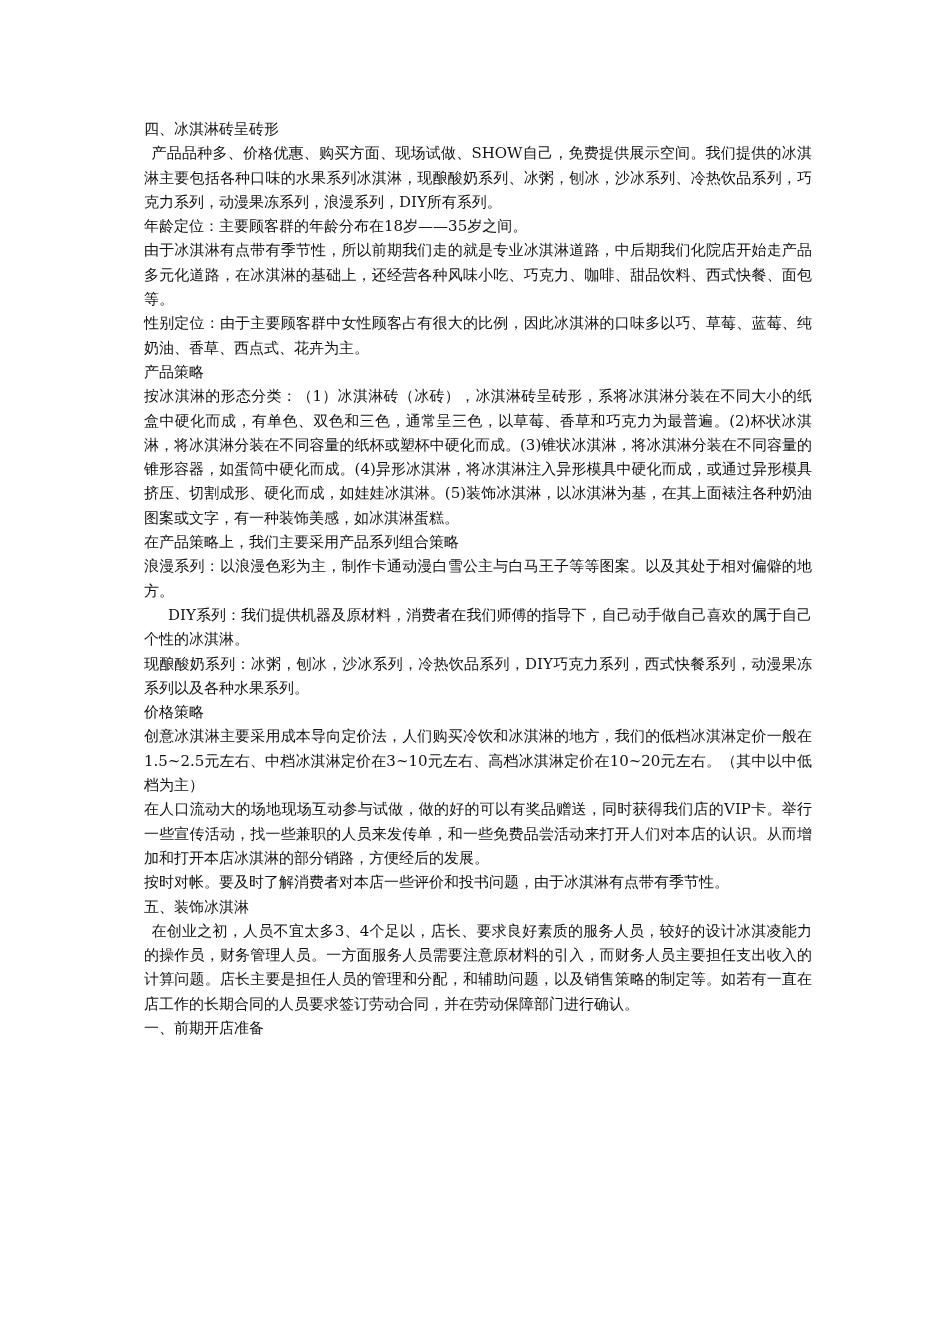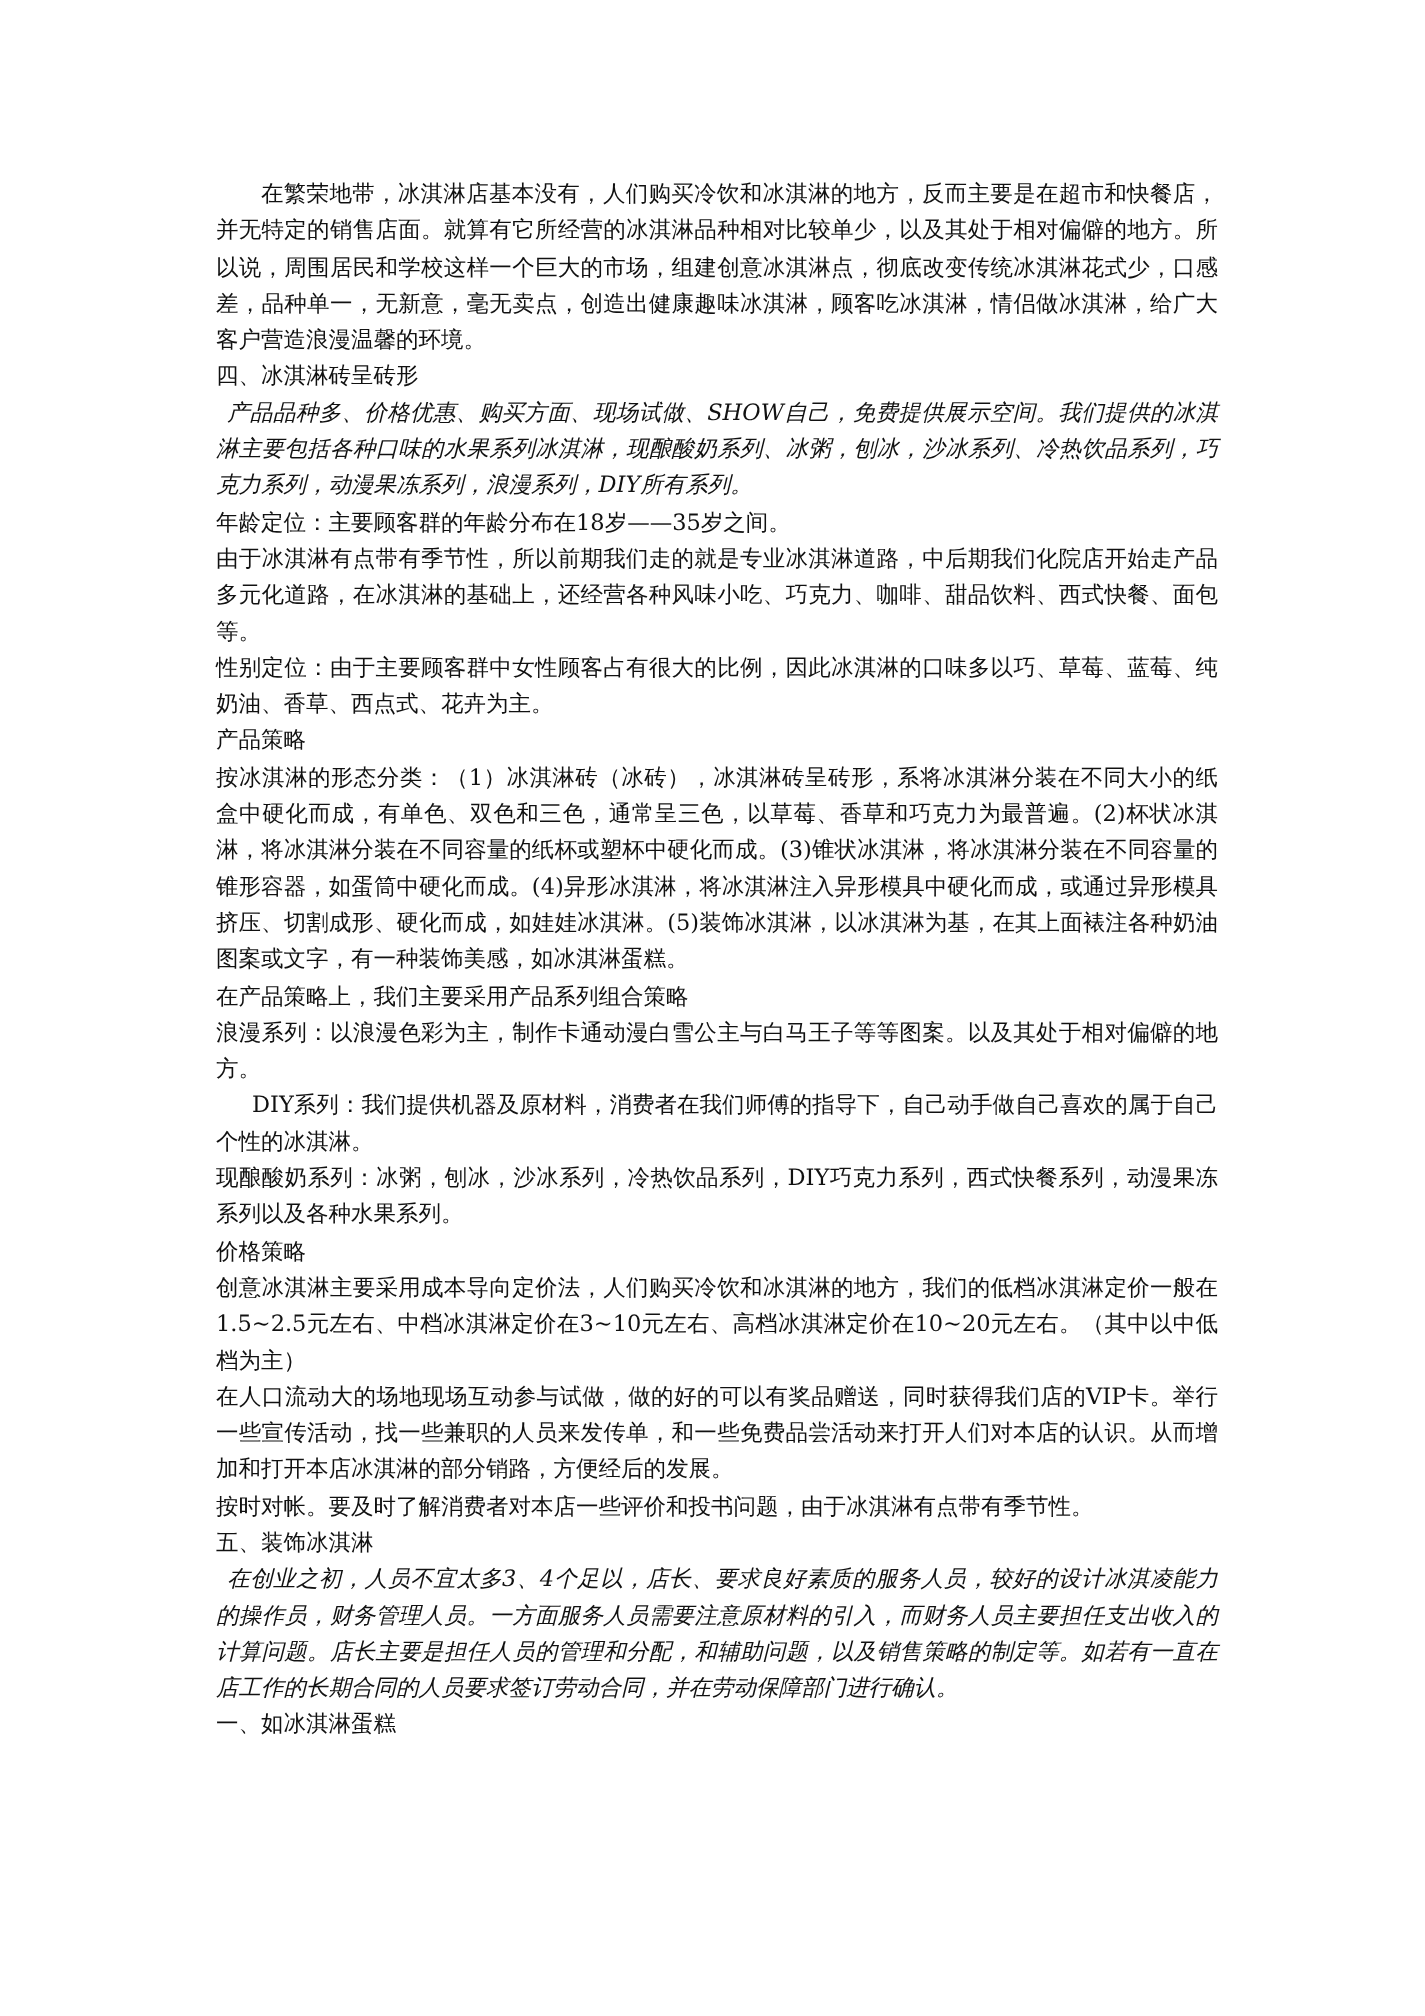--- a/index.html
+++ b/index.html
@@ -23,39 +23,38 @@
       line-height: 24.3px;
       color: #111111;
       text-align: justify;
     }
     .page p {
       margin: 0;
       padding: 0;
     }
     .indent2 { text-indent: 2em; }
     .indent1 { text-indent: 1.6em; }
-    .indent-half { text-indent: 0.5em; font-style: italic; }
+    .indent-half { text-indent: 0.5em; }
     .heading { margin: 0; }
   </style>
 </head>
 <body>
 
 <div class="page">
-  <p class="indent2">在繁荣地带，冰淇淋店基本没有，人们购买冷饮和冰淇淋的地方，反而主要是在超市和快餐店，并无特定的销售店面。就算有它所经营的冰淇淋品种相对比较单少，以及其处于相对偏僻的地方。所以说，周围居民和学校这样一个巨大的市场，组建创意冰淇淋点，彻底改变传统冰淇淋花式少，口感差，品种单一，无新意，毫无卖点，创造出健康趣味冰淇淋，顾客吃冰淇淋，情侣做冰淇淋，给广大客户营造浪漫温馨的环境。</p>
   <p class="heading">四、冰淇淋砖呈砖形</p>
   <p class="indent-half">产品品种多、价格优惠、购买方面、现场试做、SHOW自己，免费提供展示空间。我们提供的冰淇淋主要包括各种口味的水果系列冰淇淋，现酿酸奶系列、冰粥，刨冰，沙冰系列、冷热饮品系列，巧克力系列，动漫果冻系列，浪漫系列，DIY所有系列。</p>
   <p>年龄定位：主要顾客群的年龄分布在18岁——35岁之间。</p>
   <p>由于冰淇淋有点带有季节性，所以前期我们走的就是专业冰淇淋道路，中后期我们化院店开始走产品多元化道路，在冰淇淋的基础上，还经营各种风味小吃、巧克力、咖啡、甜品饮料、西式快餐、面包等。</p>
   <p>性别定位：由于主要顾客群中女性顾客占有很大的比例，因此冰淇淋的口味多以巧、草莓、蓝莓、纯奶油、香草、西点式、花卉为主。</p>
   <p class="heading">产品策略</p>
   <p>按冰淇淋的形态分类：（1）冰淇淋砖（冰砖），冰淇淋砖呈砖形，系将冰淇淋分装在不同大小的纸盒中硬化而成，有单色、双色和三色，通常呈三色，以草莓、香草和巧克力为最普遍。(2)杯状冰淇淋，将冰淇淋分装在不同容量的纸杯或塑杯中硬化而成。(3)锥状冰淇淋，将冰淇淋分装在不同容量的锥形容器，如蛋筒中硬化而成。(4)异形冰淇淋，将冰淇淋注入异形模具中硬化而成，或通过异形模具挤压、切割成形、硬化而成，如娃娃冰淇淋。(5)装饰冰淇淋，以冰淇淋为基，在其上面裱注各种奶油图案或文字，有一种装饰美感，如冰淇淋蛋糕。</p>
   <p>在产品策略上，我们主要采用产品系列组合策略</p>
   <p>浪漫系列：以浪漫色彩为主，制作卡通动漫白雪公主与白马王子等等图案。以及其处于相对偏僻的地方。</p>
   <p class="indent1">DIY系列：我们提供机器及原材料，消费者在我们师傅的指导下，自己动手做自己喜欢的属于自己个性的冰淇淋。</p>
   <p>现酿酸奶系列：冰粥，刨冰，沙冰系列，冷热饮品系列，DIY巧克力系列，西式快餐系列，动漫果冻系列以及各种水果系列。</p>
   <p class="heading">价格策略</p>
   <p>创意冰淇淋主要采用成本导向定价法，人们购买冷饮和冰淇淋的地方，我们的低档冰淇淋定价一般在1.5~2.5元左右、中档冰淇淋定价在3~10元左右、高档冰淇淋定价在10~20元左右。（其中以中低档为主）</p>
   <p>在人口流动大的场地现场互动参与试做，做的好的可以有奖品赠送，同时获得我们店的VIP卡。举行一些宣传活动，找一些兼职的人员来发传单，和一些免费品尝活动来打开人们对本店的认识。从而增加和打开本店冰淇淋的部分销路，方便经后的发展。</p>
   <p>按时对帐。要及时了解消费者对本店一些评价和投书问题，由于冰淇淋有点带有季节性。</p>
   <p class="heading">五、装饰冰淇淋</p>
   <p class="indent-half">在创业之初，人员不宜太多3、4个足以，店长、要求良好素质的服务人员，较好的设计冰淇凌能力的操作员，财务管理人员。一方面服务人员需要注意原材料的引入，而财务人员主要担任支出收入的计算问题。店长主要是担任人员的管理和分配，和辅助问题，以及销售策略的制定等。如若有一直在店工作的长期合同的人员要求签订劳动合同，并在劳动保障部门进行确认。</p>
-  <p class="heading">一、如冰淇淋蛋糕</p>
+  <p class="heading">一、前期开店准备</p>
 </div>
 
 </body></html>

